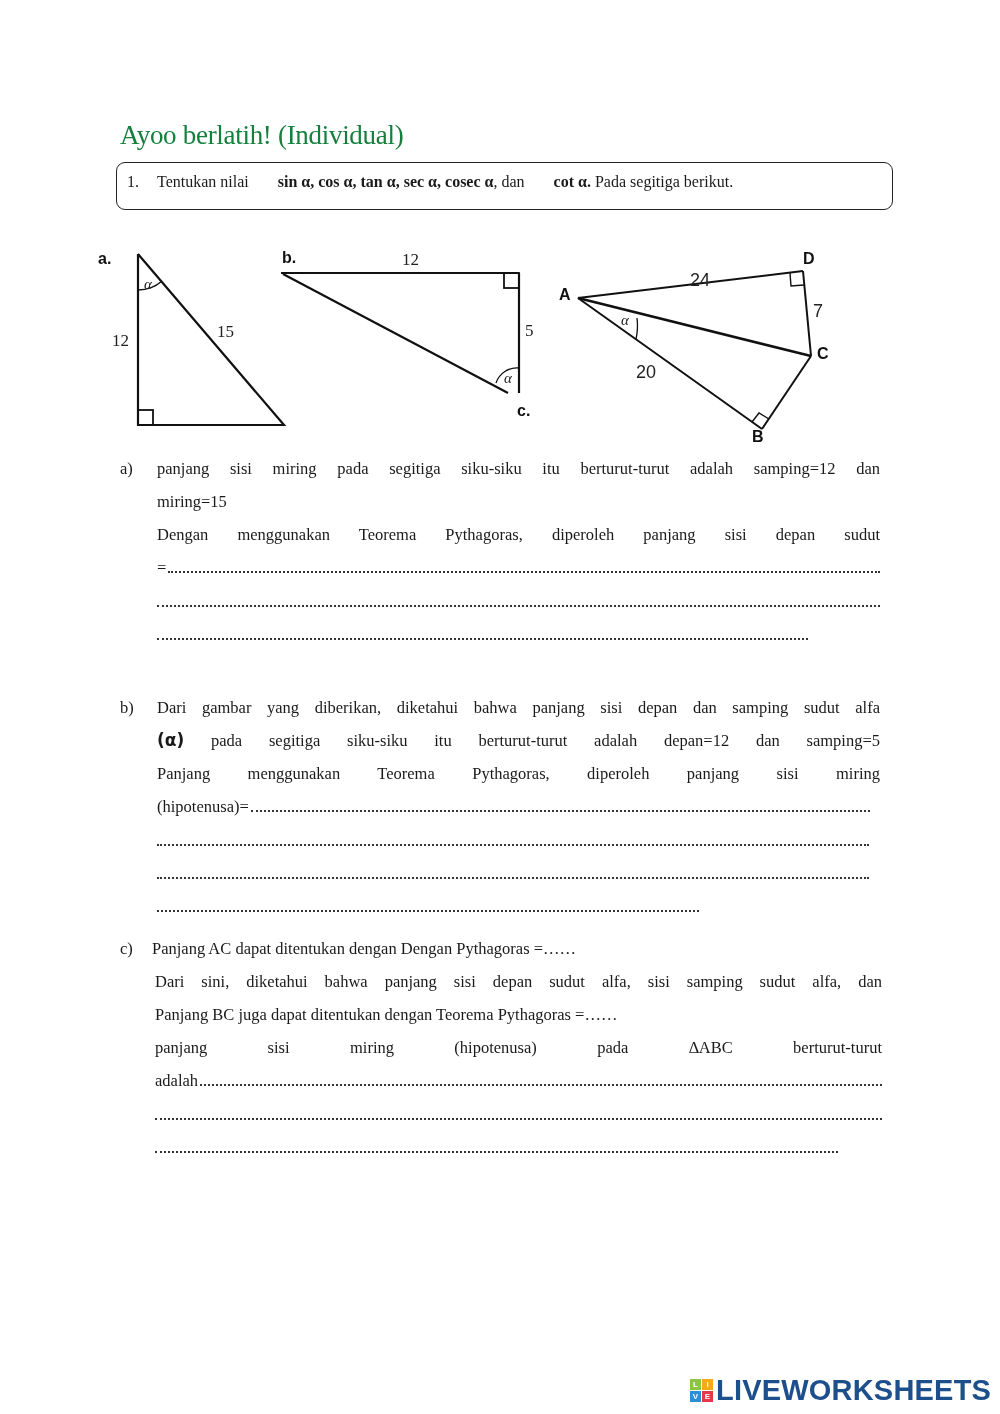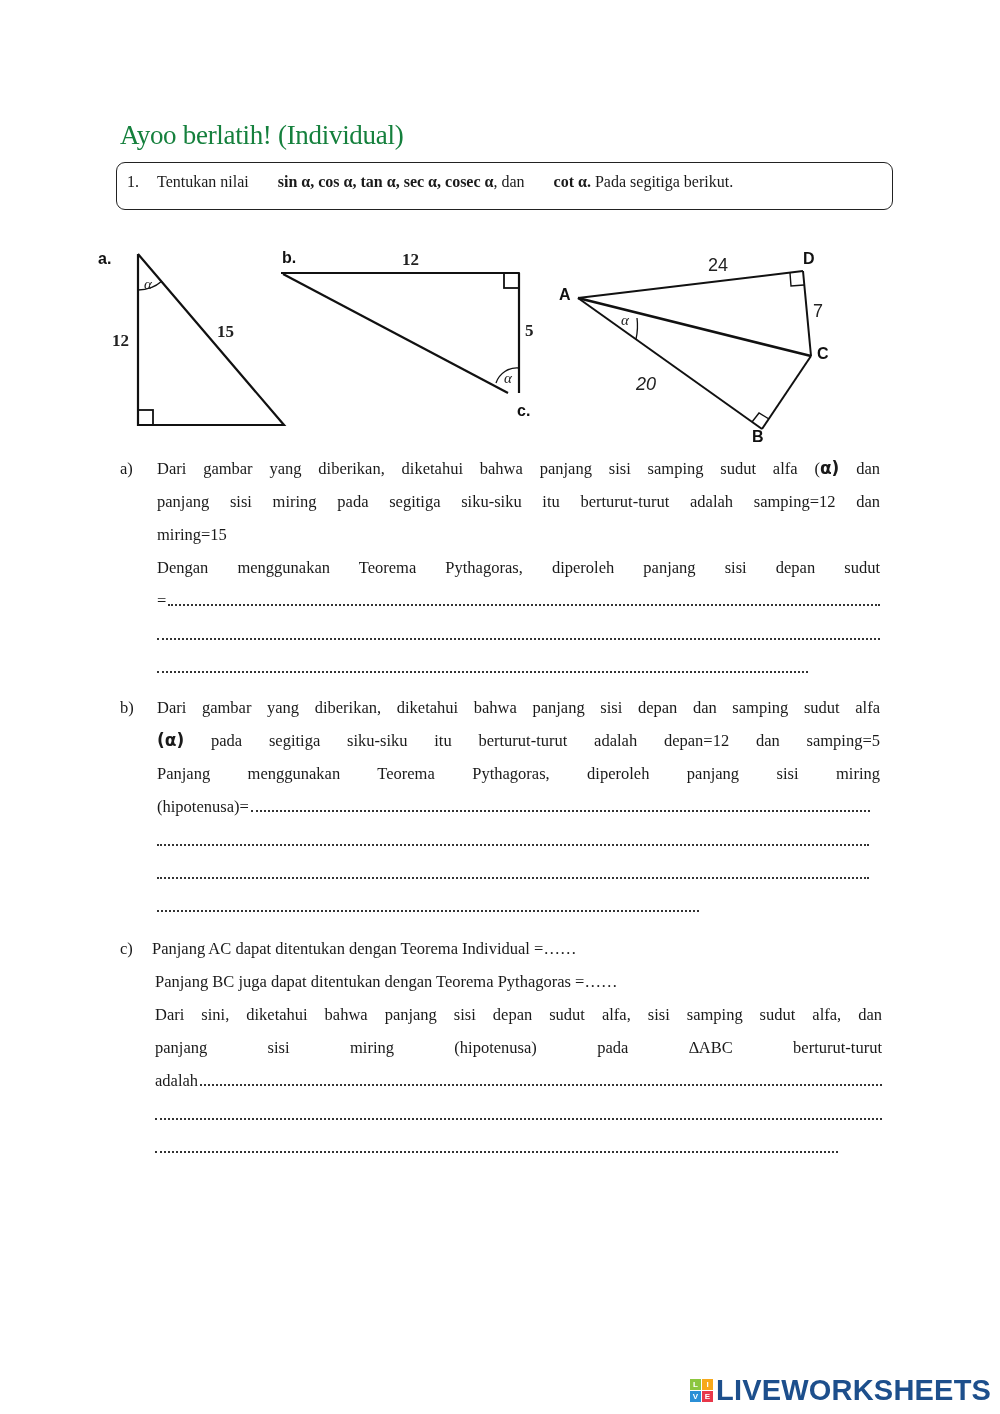--- a/index.html
+++ b/index.html
@@ -37,21 +37,20 @@
       font-family: "Liberation Sans", "DejaVu Sans", sans-serif;
       font-weight: bold;
       font-size: 16px;
       color: #111;
     }
     .num-lbl {
       position: absolute;
       font-family: "Liberation Serif", "DejaVu Serif", serif;
       font-size: 17px;
       color: #222;
-      font-weight: bold;
     }
     .num-lbl-sans {
       position: absolute;
       font-family: "Liberation Sans", "DejaVu Sans", sans-serif;
       font-size: 18px;
       color: #222;
     }
     .alpha {
       position: absolute;
       font-family: "Liberation Serif", "DejaVu Serif", serif;
@@ -169,30 +168,29 @@
   <span class="lbl" style="left:282px; top:19px;">b.</span>
   <span class="num-lbl" style="left:402px; top:20px;">12</span>
   <span class="num-lbl" style="left:525px; top:91px;">5</span>
   <span class="alpha" style="left:504px; top:140px;">α</span>
   <span class="lbl" style="left:517px; top:172px;">c.</span>
 
   <span class="lbl" style="left:559px; top:56px;">A</span>
   <span class="lbl" style="left:803px; top:20px;">D</span>
   <span class="lbl" style="left:817px; top:115px;">C</span>
   <span class="lbl" style="left:752px; top:198px;">B</span>
-  <span class="num-lbl-sans" style="left:690px; top:25px;margin-left:18px;">24</span>
+  <span class="num-lbl-sans" style="left:690px; top:40px;">24</span>
   <span class="num-lbl-sans" style="left:813px; top:71px;">7</span>
-  <span class="num-lbl-sans" style="left:636px; top:144px;font-style:italic;">20</span>
+  <span class="num-lbl-sans" style="left:636px; top:132px;">20</span>
   <span class="alpha" style="left:621px; top:82px;">α</span>
 </div>
 
 <div class="section" style="top:452px;">
   <span class="marker">a)</span>
   <div class="body">
-    <span class="line"><span>Dari gambar yang diberikan, diketahui bahwa panjang sisi samping sudut alfa (</span><span class="sym">α)</span><span> dan</span></span>
     <span class="line">panjang sisi miring pada segitiga siku-siku itu berturut-turut adalah samping=12 dan</span>
     <span class="line left">miring=15</span>
     <span class="line">Dengan menggunakan Teorema Pythagoras, diperoleh panjang sisi depan sudut</span>
     <span class="flexline">
         <span>=</span>
         <span class="inline-dots"></span>
       </span>
     <span class="dots"></span>
     <span class="dots short" style="width:90%;"></span>
   </div>
@@ -210,25 +208,25 @@
       </span>
     <span class="dots" style="width:98.5%;"></span>
     <span class="dots" style="width:98.5%;"></span>
     <span class="dots" style="width:75%;"></span>
   </div>
 </div>
 
 <div class="section" style="top:932px; width:762px;">
   <span class="marker">c)</span>
   <div class="body" style="margin-left:32px;">
-    <span class="line left">Panjang AC dapat ditentukan dengan Teorema Individual =……</span>
+    <span class="line left">Panjang AC dapat ditentukan dengan Dengan Pythagoras =……</span>
   </div>
   <div class="body" style="margin-left:35px;">
+    <span class="line">Dari sini, diketahui bahwa panjang sisi depan sudut alfa, sisi samping sudut alfa, dan</span>
     <span class="line left">Panjang BC juga dapat ditentukan dengan Teorema Pythagoras =……</span>
-    <span class="line">Dari sini, diketahui bahwa panjang sisi depan sudut alfa, sisi samping sudut alfa, dan</span>
     <span class="line" style="word-spacing:40px;">panjang sisi miring (hipotenusa) pada ∆ABC berturut-turut</span>
     <span class="flexline">
         <span>adalah</span>
         <span class="inline-dots"></span>
       </span>
     <span class="dots"></span>
     <span class="dots" style="width:94%;"></span>
   </div>
 </div>
 

